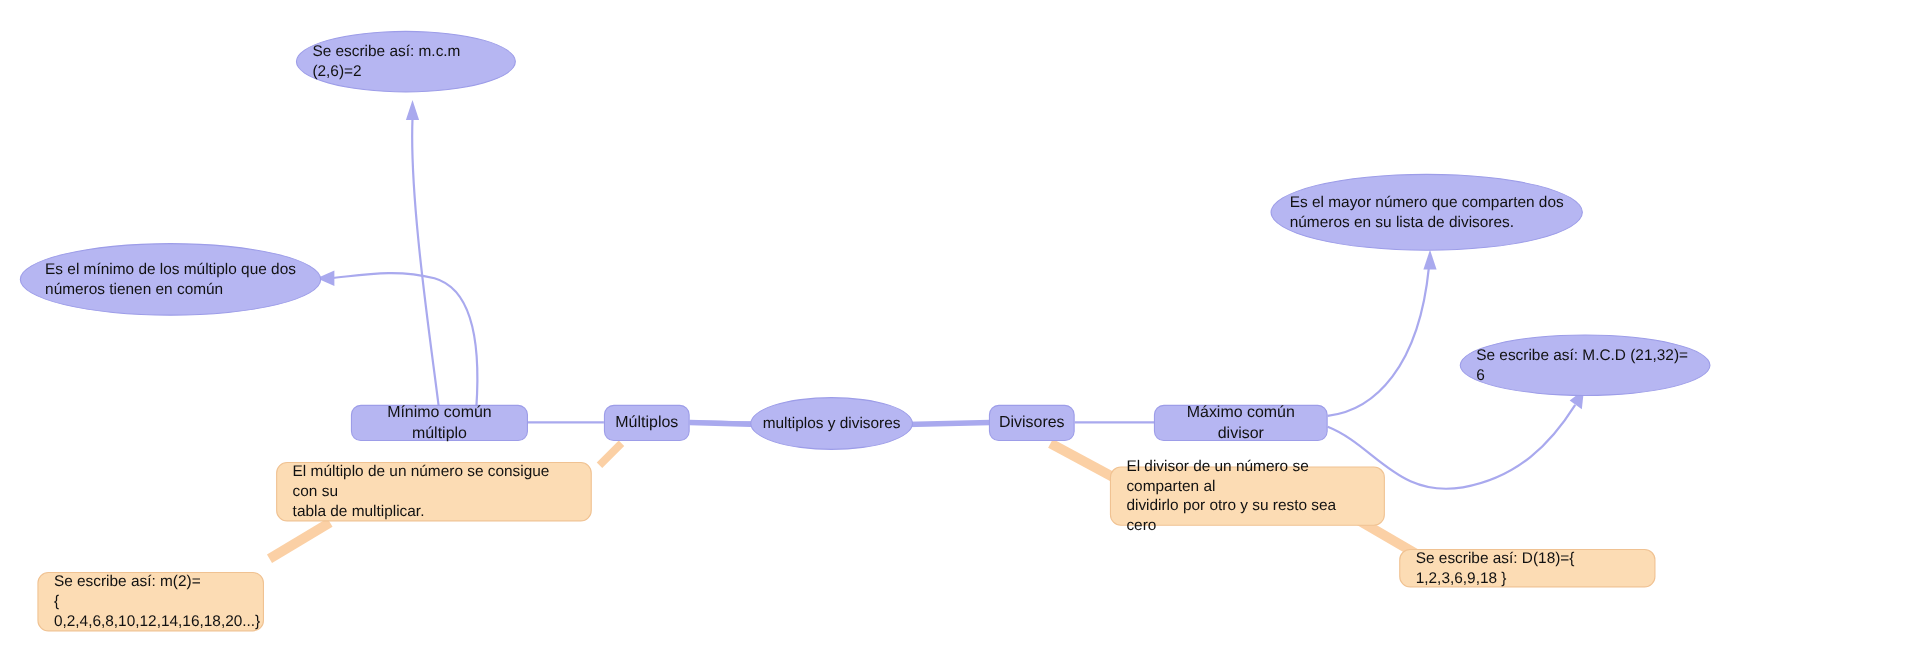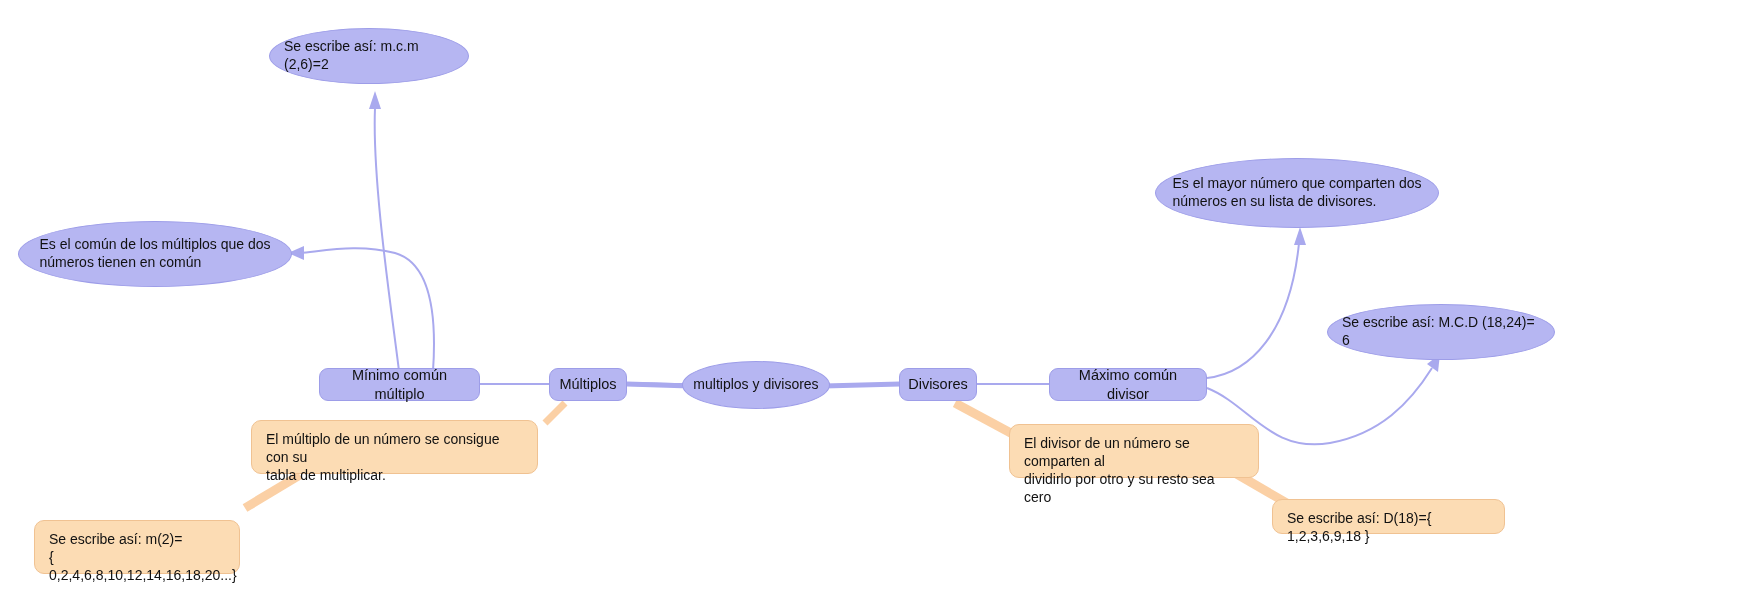--- a/index.html
+++ b/index.html
@@ -47,21 +47,21 @@
   .ellipse.center .txt{text-align:center;width:100%;padding:0;}
 
   
   .note{
     background:#fcdcb4;
     border:1px solid #f0c292;
     border-radius:10px;
     font-size:14px;
     padding:10px 14px;
     text-align:left;
-    align-items:flex-start;
+    align-items:center;
   }
 
   .w{white-space:pre-line;}
 </style>
 </head>
 <body>
 
 <div id="canvas">
 
   <svg class="edges" viewBox="0 0 1737 605">
@@ -86,31 +86,31 @@
     <path d="M300 462 L 245 495" fill="none" stroke="#fbd0a5" stroke-width="9"></path>
     <path d="M955 390 L 1020 425" fill="none" stroke="#fbd0a5" stroke-width="9"></path>
     <path d="M1235 460 L 1290 492" fill="none" stroke="#fbd0a5" stroke-width="9"></path>
   </svg>
 
   <div class="node ellipse" style="left:269px;top:15px;width:200px;height:56px;">
     <span class="txt w">Se escribe así: m.c.m (2,6)=2</span>
   </div>
 
   <div class="node ellipse" style="left:18px;top:208px;width:274px;height:66px;">
-    <span class="txt w">Es el común de los múltiplos que dos
+    <span class="txt w">Es el mínimo de los múltiplo que dos
 números tienen en común</span>
   </div>
 
   <div class="node ellipse" style="left:1155px;top:145px;width:284px;height:70px;">
     <span class="txt w">Es el mayor número que comparten dos
 números en su lista de divisores.</span>
   </div>
 
   <div class="node ellipse" style="left:1327px;top:291px;width:228px;height:56px;">
-    <span class="txt w">Se escribe así: M.C.D (18,24)= 6</span>
+    <span class="txt w">Se escribe así: M.C.D (21,32)= 6</span>
   </div>
 
   <div class="node ellipse center" style="left:682px;top:348px;width:148px;height:48px;">
     <span class="txt">multiplos y divisores</span>
   </div>
 
   <div class="node rect" style="left:319px;top:355px;width:161px;height:33px;">
     <span>Mínimo común múltiplo</span>
   </div>
 

